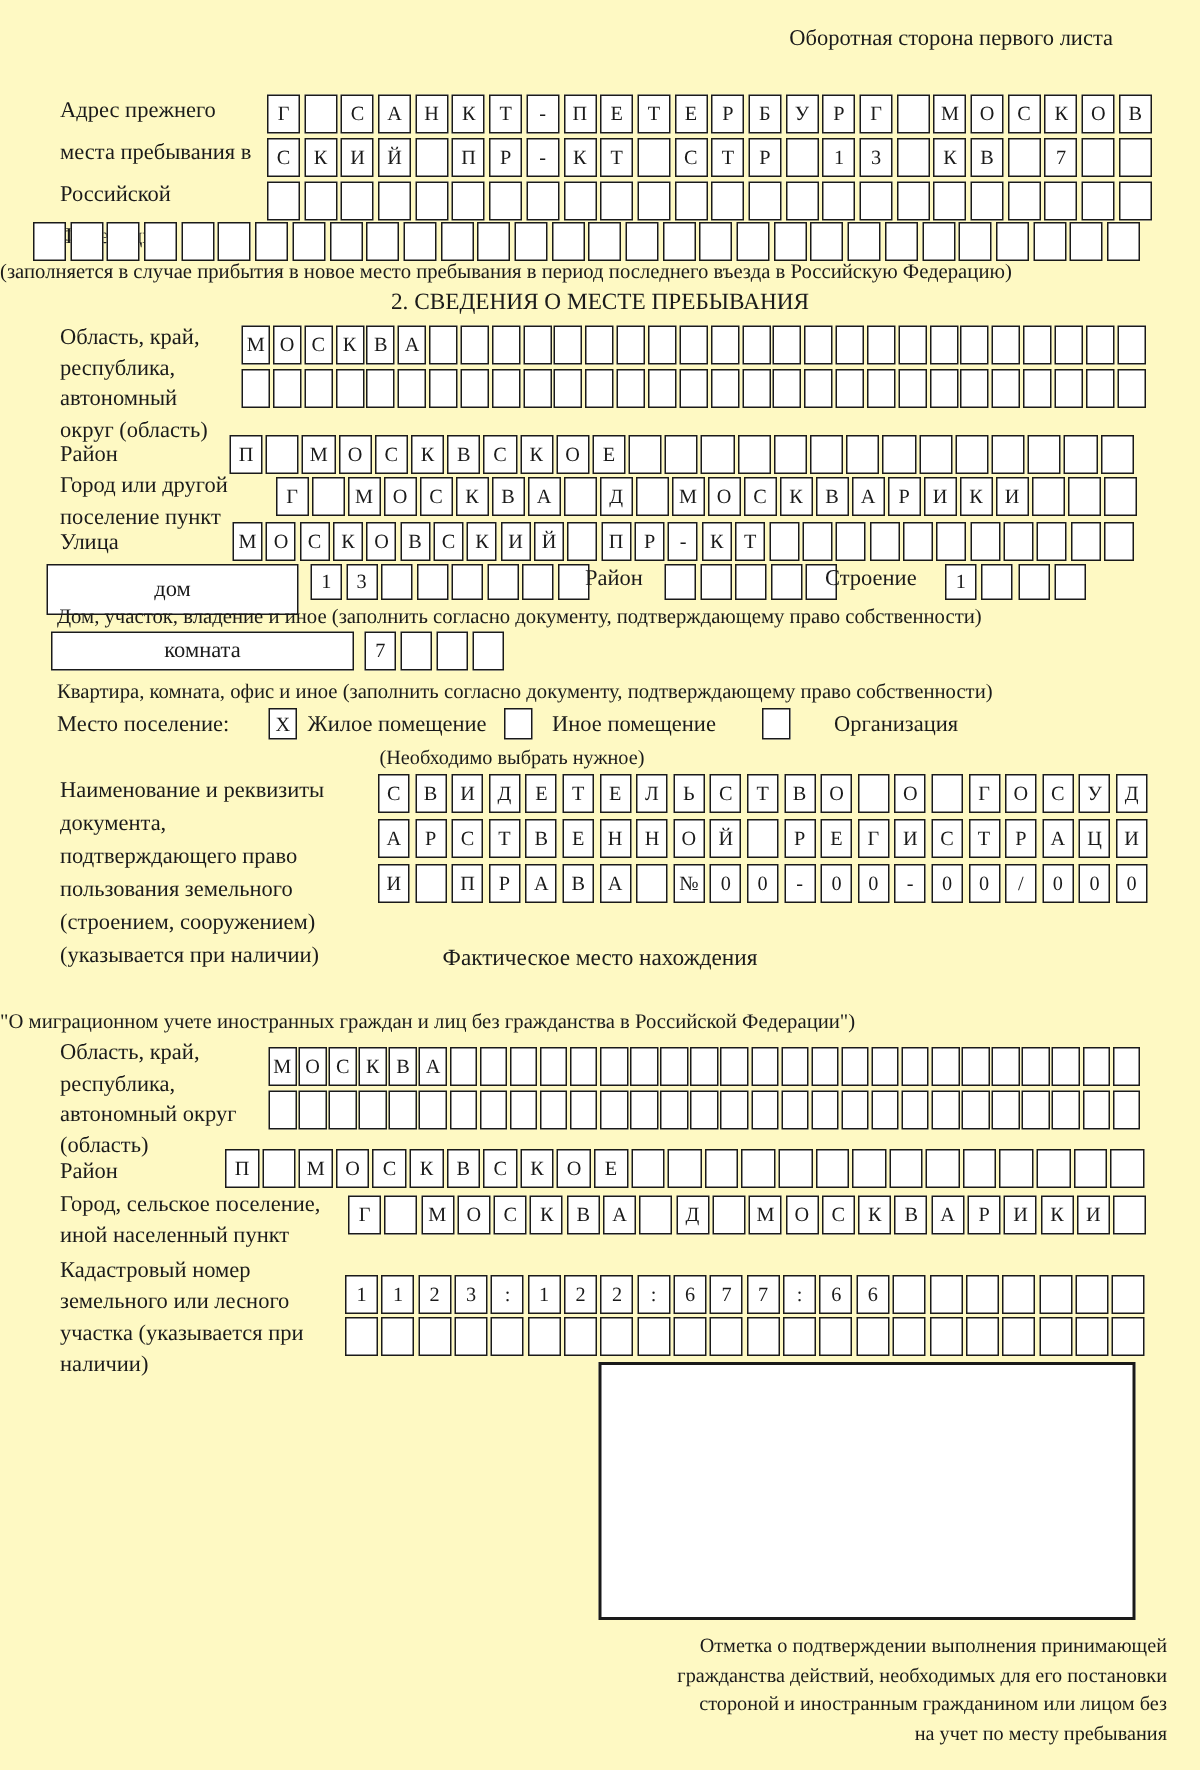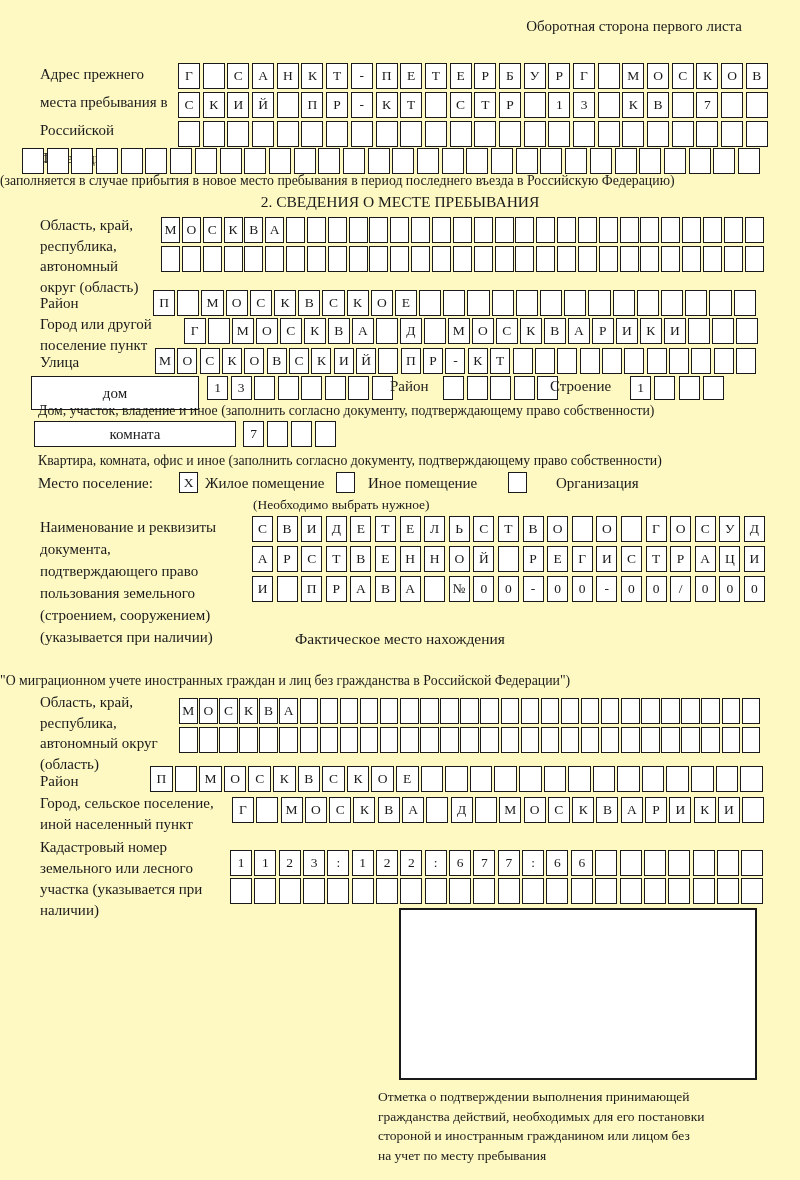--- a/index.html
+++ b/index.html
@@ -11,21 +11,21 @@
   .center{left:0;width:800px;}
   .title{position:absolute;font-weight:normal;font-size:15.5px;left:0;width:800px;text-align:center;white-space:nowrap}
   .cellrow{position:absolute;display:flex;gap:var(--cg,2.5px)}
   .cell{flex:0 0 var(--cw,22px);height:var(--ch,26px);box-sizing:border-box;border:1.7px solid #1a1a1a;
         display:flex;align-items:center;justify-content:center;font-size:13.5px;background:#fff}
   .wbox{position:absolute;box-sizing:border-box;border:1.7px solid #1a1a1a;background:#fff;
         display:flex;align-items:center;justify-content:center;font-size:15px}
   .chk{position:absolute;box-sizing:border-box;width:19px;height:21px;border:1.7px solid #1a1a1a;
        display:flex;align-items:center;justify-content:center;font-size:13.5px;background:#fff}
   .stamp{position:absolute;box-sizing:border-box;border:2px solid #1a1a1a;background:#fff}
-  .caption{position:absolute;font-size:13.5px;line-height:19.5px;text-align:left}
+  .caption{position:absolute;font-size:13.5px;line-height:19.5px;text-align:right}
 </style>
 </head>
 <body>
 
 <div class="page">
 
   <div class="abs" style="top:18px;right:58px;font-size:15px">Оборотная сторона первого листа</div>
 
   <div class="lbl" style="left:40px;top:60px;width:135px;line-height:28px">Адрес прежнего места пребывания в Российской Федерации</div>
   <div class="cellrow" style="left:178px;top:63px;--cw:22px;--cg:2.7px">

